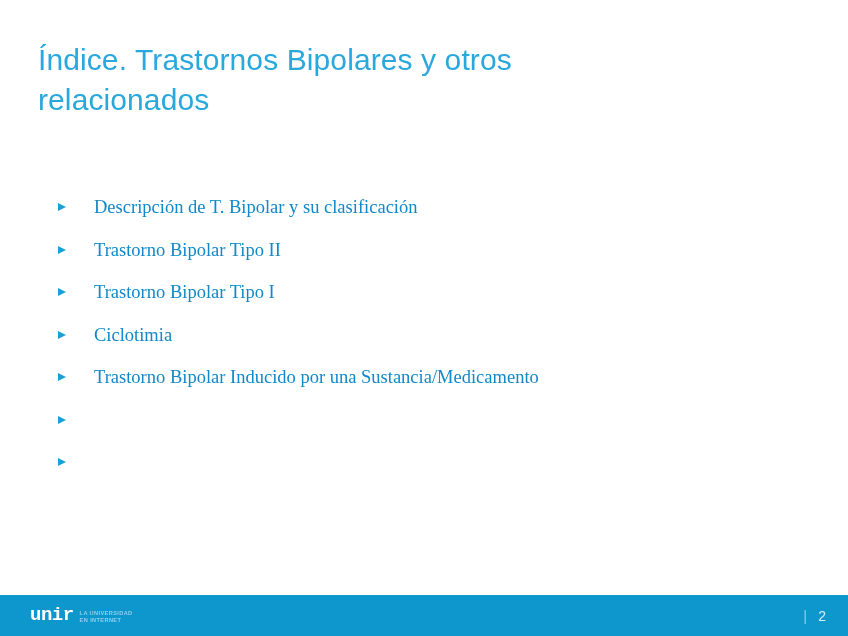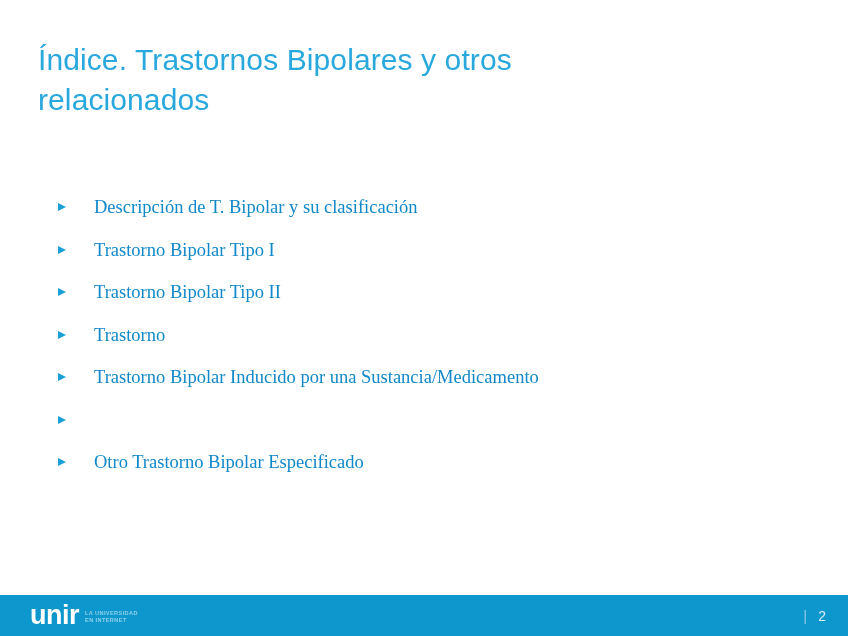--- a/index.html
+++ b/index.html
@@ -83,26 +83,26 @@
   #logo-block {
     position: absolute;
     left: 30px;
     top: 50%;
     transform: translateY(-50%);
     display: flex;
     align-items: center;
     height: 26px;
   }
   #logo-wordmark {
-    font-size: 27px;
+    font-size: 19px;
     line-height: 25px;
     font-weight: 700;
     color: #ffffff;
     letter-spacing: -0.5px;
-    font-family: Liberation Sans, sans-serif;
+    font-family: Liberation Mono, monospace;
   }
   #logo-tagline {
     margin-left: 6px;
     display: flex;
     flex-direction: column;
     justify-content: center;
     color: #8FD0EA;
     font-size: 5.6px;
     line-height: 7px;
     letter-spacing: 0.4px;
@@ -140,45 +140,44 @@
 
   <ul id="bullet-list">
 
     <li>
       <span class="bullet-marker"></span>
       <span class="bullet-text">Descripción de T. Bipolar y su clasificación</span>
     </li>
 
     <li>
       <span class="bullet-marker"></span>
+      <span class="bullet-text">Trastorno Bipolar Tipo II</span>
+    </li>
+
+    <li>
+      <span class="bullet-marker"></span>
       <span class="bullet-text">Trastorno Bipolar Tipo I</span>
     </li>
 
     <li>
       <span class="bullet-marker"></span>
-      <span class="bullet-text">Trastorno Bipolar Tipo II</span>
-    </li>
-
-    <li>
-      <span class="bullet-marker"></span>
-      <span class="bullet-text">Trastorno</span>
+      <span class="bullet-text">Ciclotimia</span>
     </li>
 
     <li>
       <span class="bullet-marker"></span>
       <span class="bullet-text">Trastorno Bipolar Inducido por una Sustancia/Medicamento</span>
     </li>
 
     <li>
       <span class="bullet-marker"></span>
     </li>
 
     <li>
       <span class="bullet-marker"></span>
-      <span class="bullet-text">Otro Trastorno Bipolar Especificado</span>
     </li>
 
   </ul>
 
   <div id="footer">
 
     <div id="logo-block">
       <span id="logo-wordmark">unir</span>
       <span id="logo-tagline">
         <span>LA UNIVERSIDAD</span>

